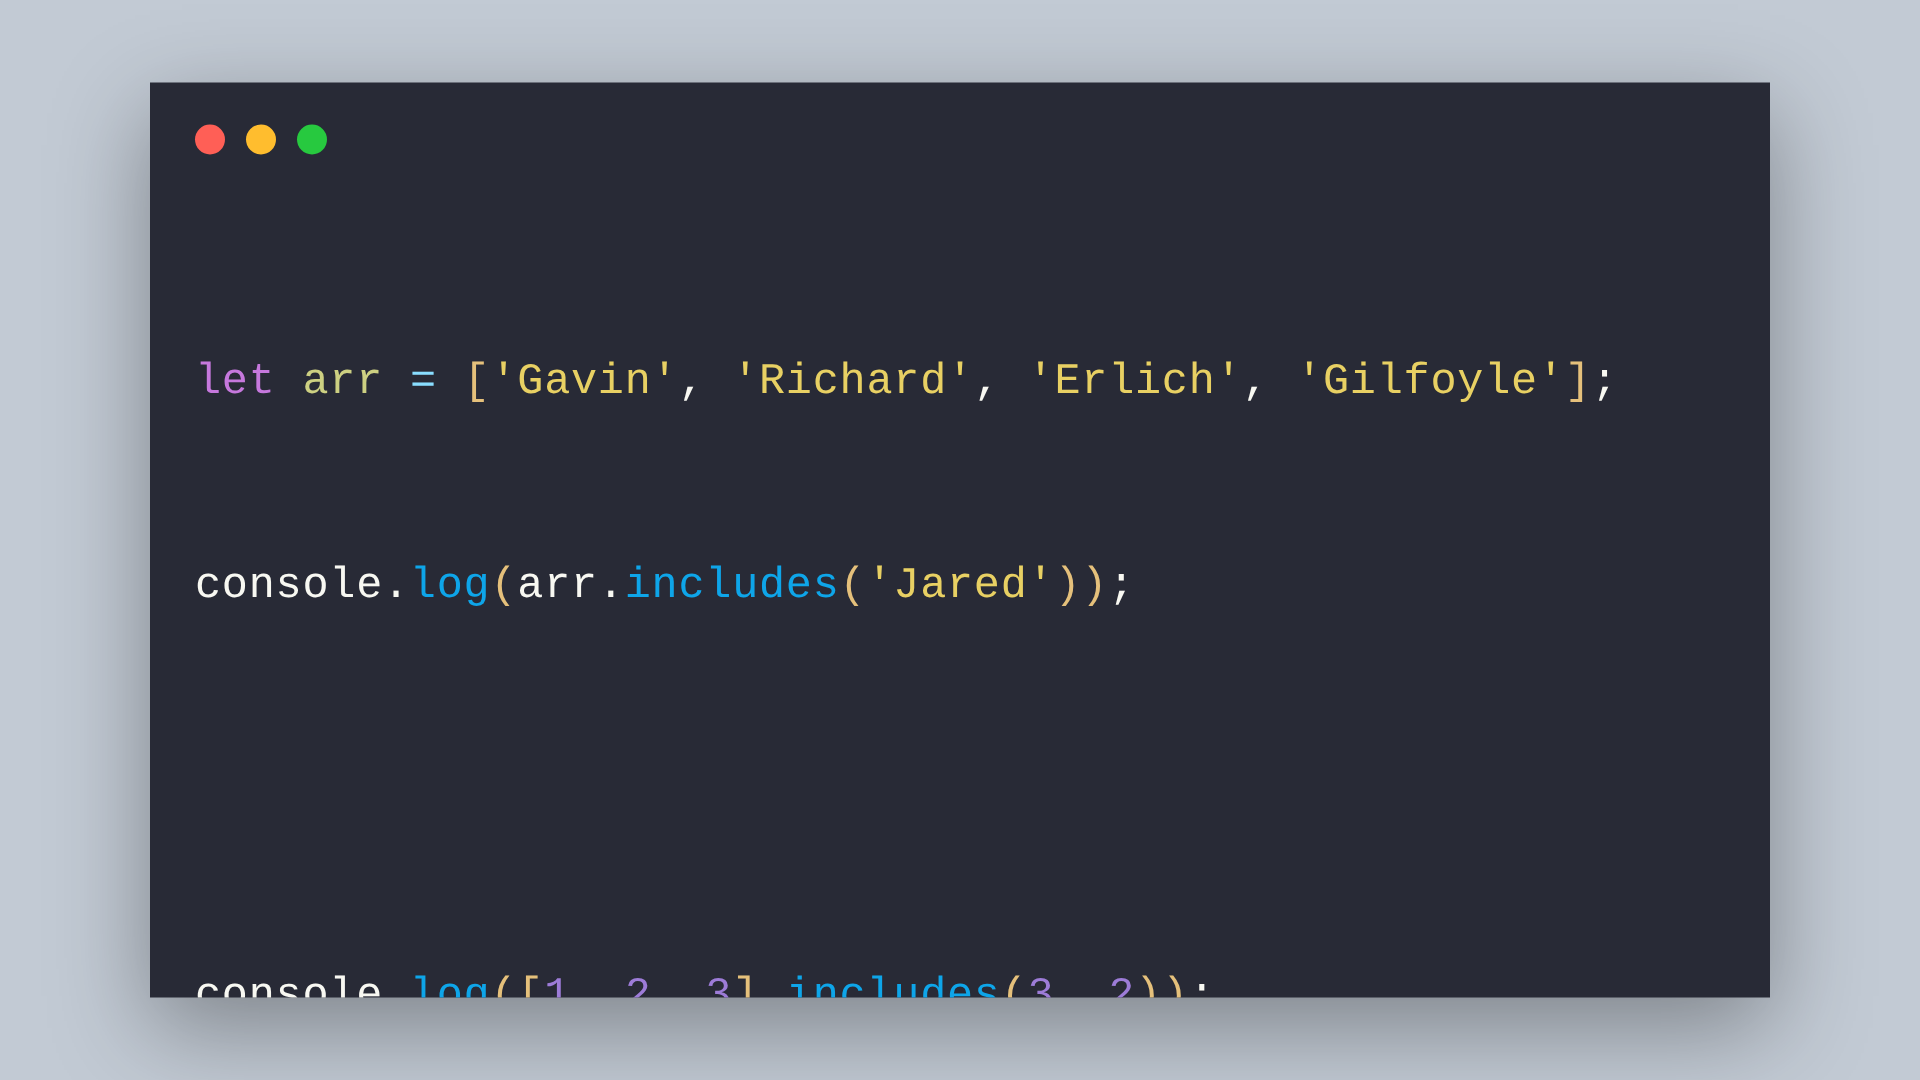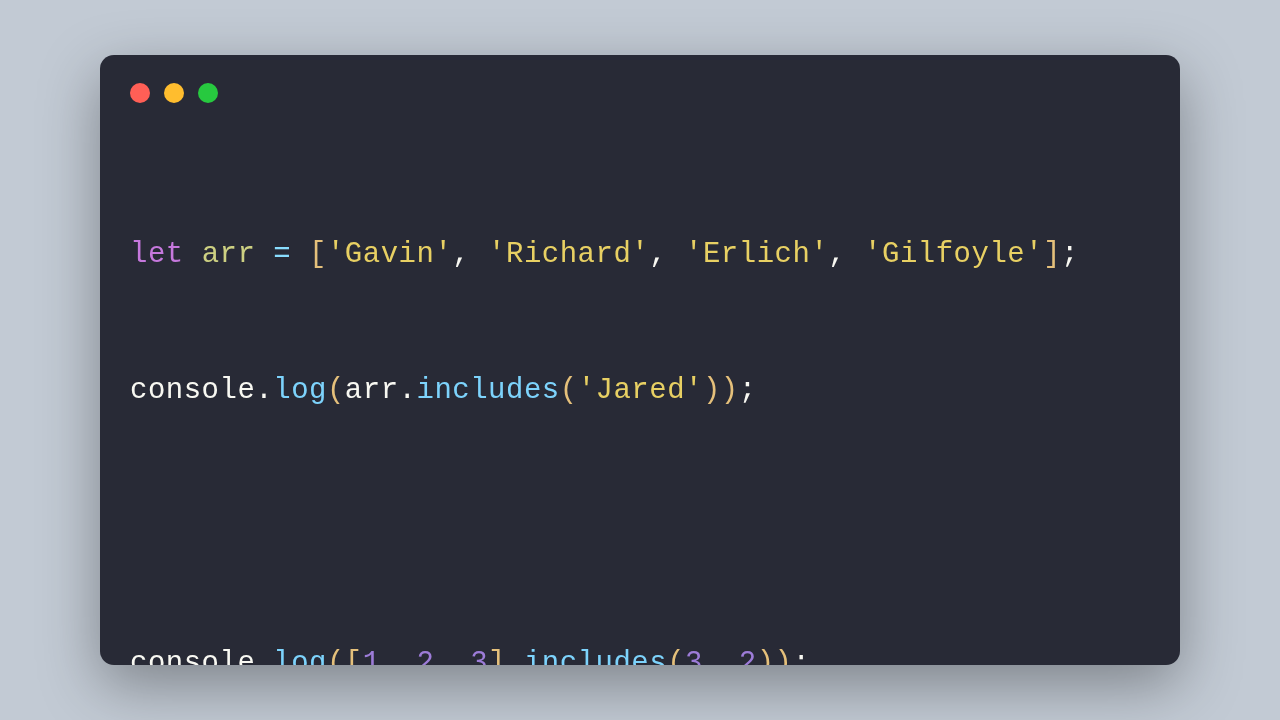--- a/index.html
+++ b/index.html
@@ -9,21 +9,21 @@
       background: #c2cad4;
       display: flex;
       align-items: center;
       justify-content: center;
       font-family: 'Menlo', 'Monaco', 'Consolas', 'Courier New', monospace;
     }
     .window {
       width: 1080px;
       height: 610px;
       background: #282a36;
-      border-radius: 14px;
+      border-radius: 0;
       box-shadow: 0 20px 60px rgba(0,0,0,0.35);
       padding: 28px 30px;
       overflow: hidden;
     }
     .traffic-lights {
       display: flex;
       gap: 14px;
       margin-bottom: 50px;
     }
     .dot {
@@ -40,21 +40,21 @@
       white-space: pre;
       color: #f8f8f2;
       letter-spacing: 0.5px;
     }
     .kw { color: #c678dd; }
     .var { color: #cdd082; }
     .op { color: #89ddff; }
     .pn { color: #f8f8f2; }
     .br { color: #e5c07b; }
     .str { color: #e8d063; }
-    .fn { color: #7dd3fc; }
+    .fn { color: #0ea5e9; }
     .num { color: #9d7cd8; }
   </style>
 </head>
 <body>
 
 <div class="window">
   <div class="traffic-lights">
     <div class="dot dot-red"></div>
     <div class="dot dot-yellow"></div>
     <div class="dot dot-green"></div>

